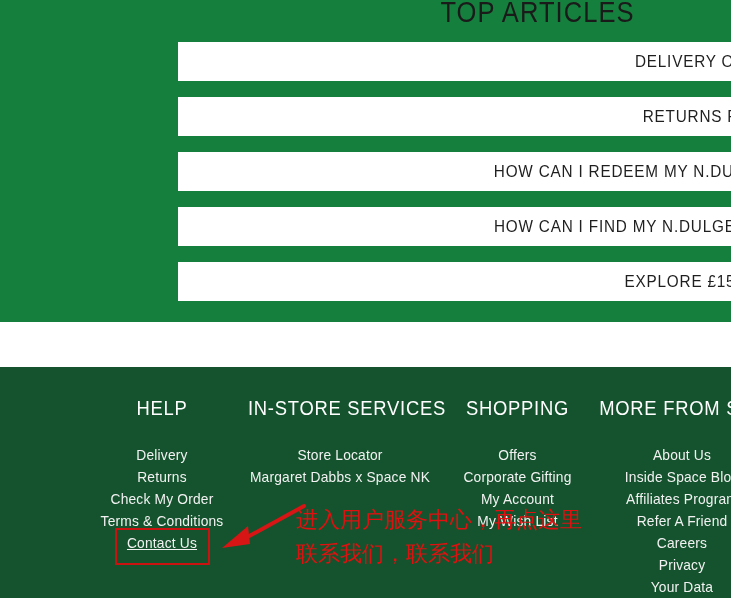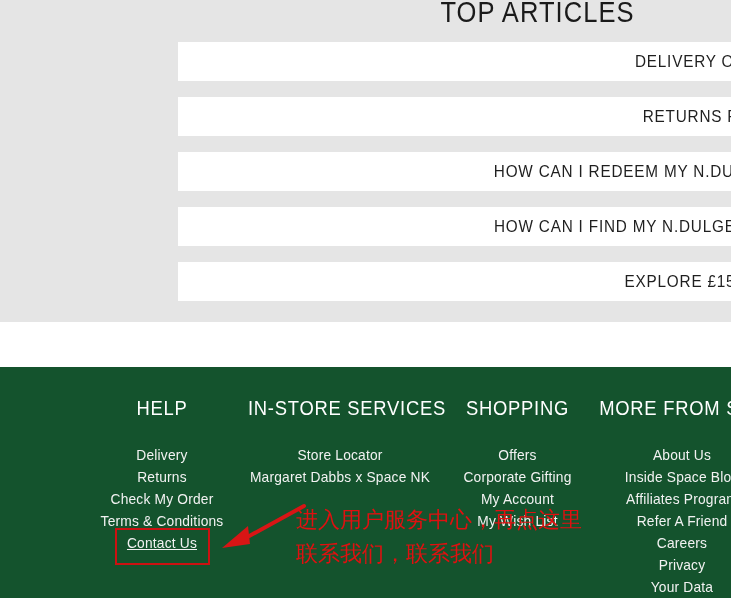--- a/index.html
+++ b/index.html
@@ -15,21 +15,21 @@
     position: relative;
   }
 
   
   #top-articles-section {
     position: absolute;
     left: 0;
     top: 0;
     width: 731px;
     height: 322px;
-    background: #e5e5e5;
+    background: #15803d;
     overflow: hidden;
   }
   #top-articles-heading {
     position: absolute;
     left: 0;
     top: -28px;
     width: 1075px;
     text-align: center;
     font-size: 29px;
     letter-spacing: 1.2px;

